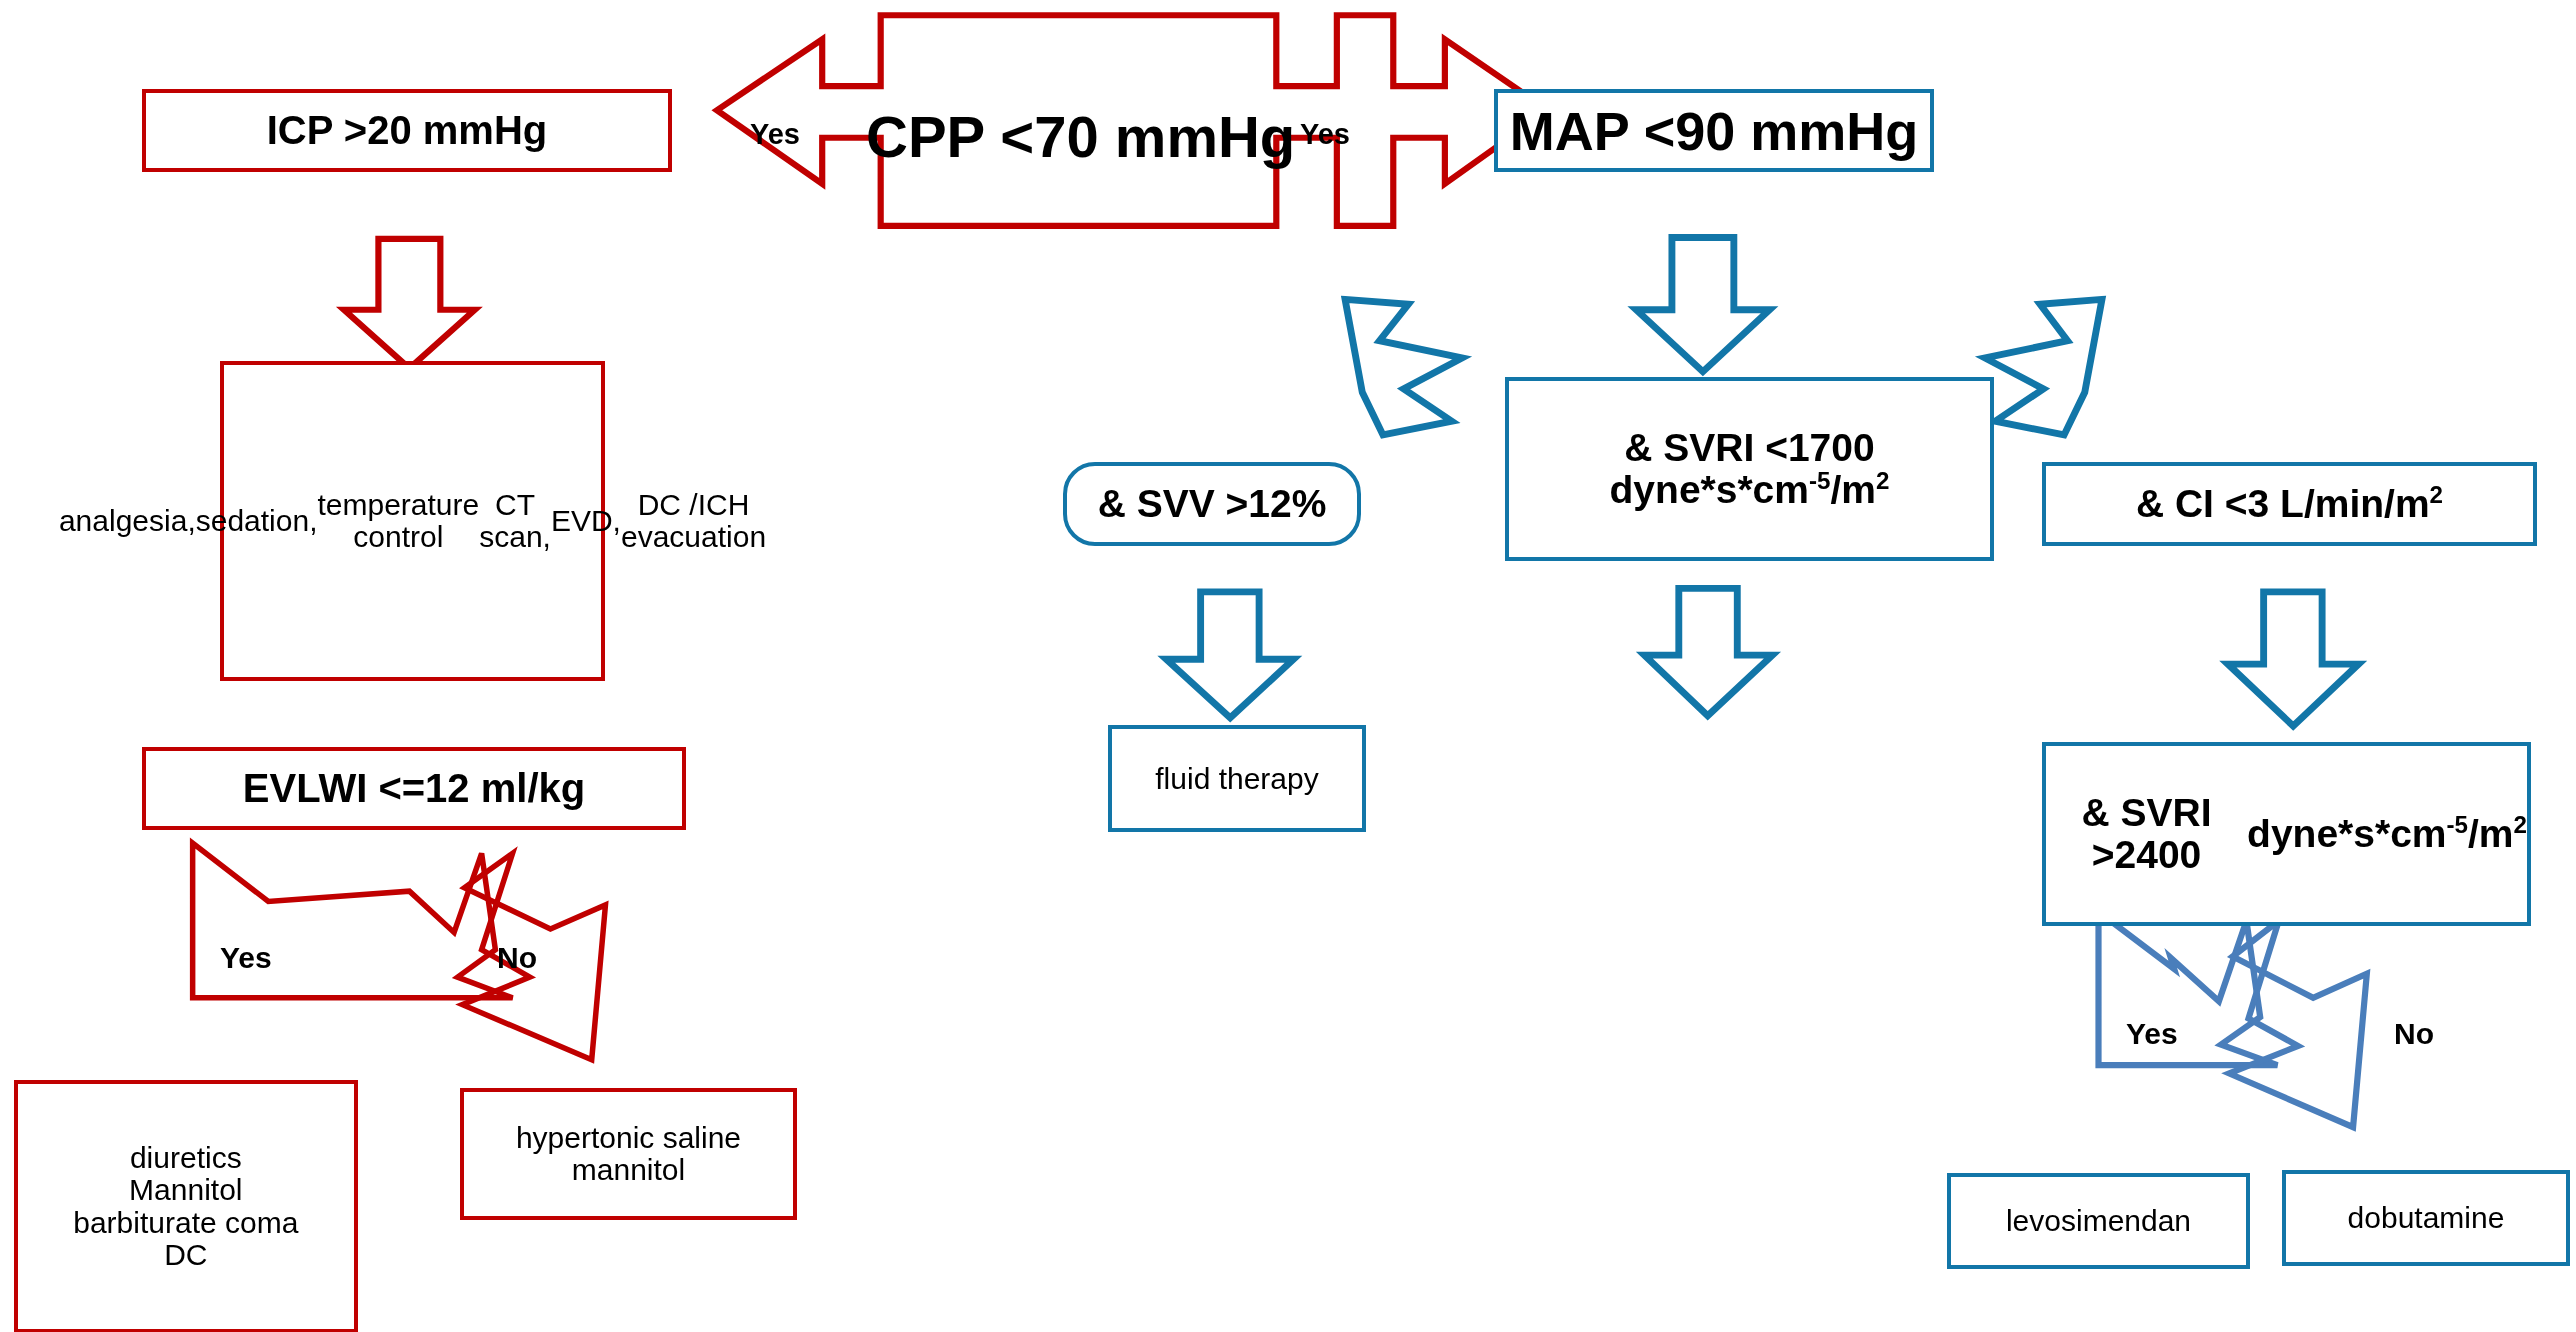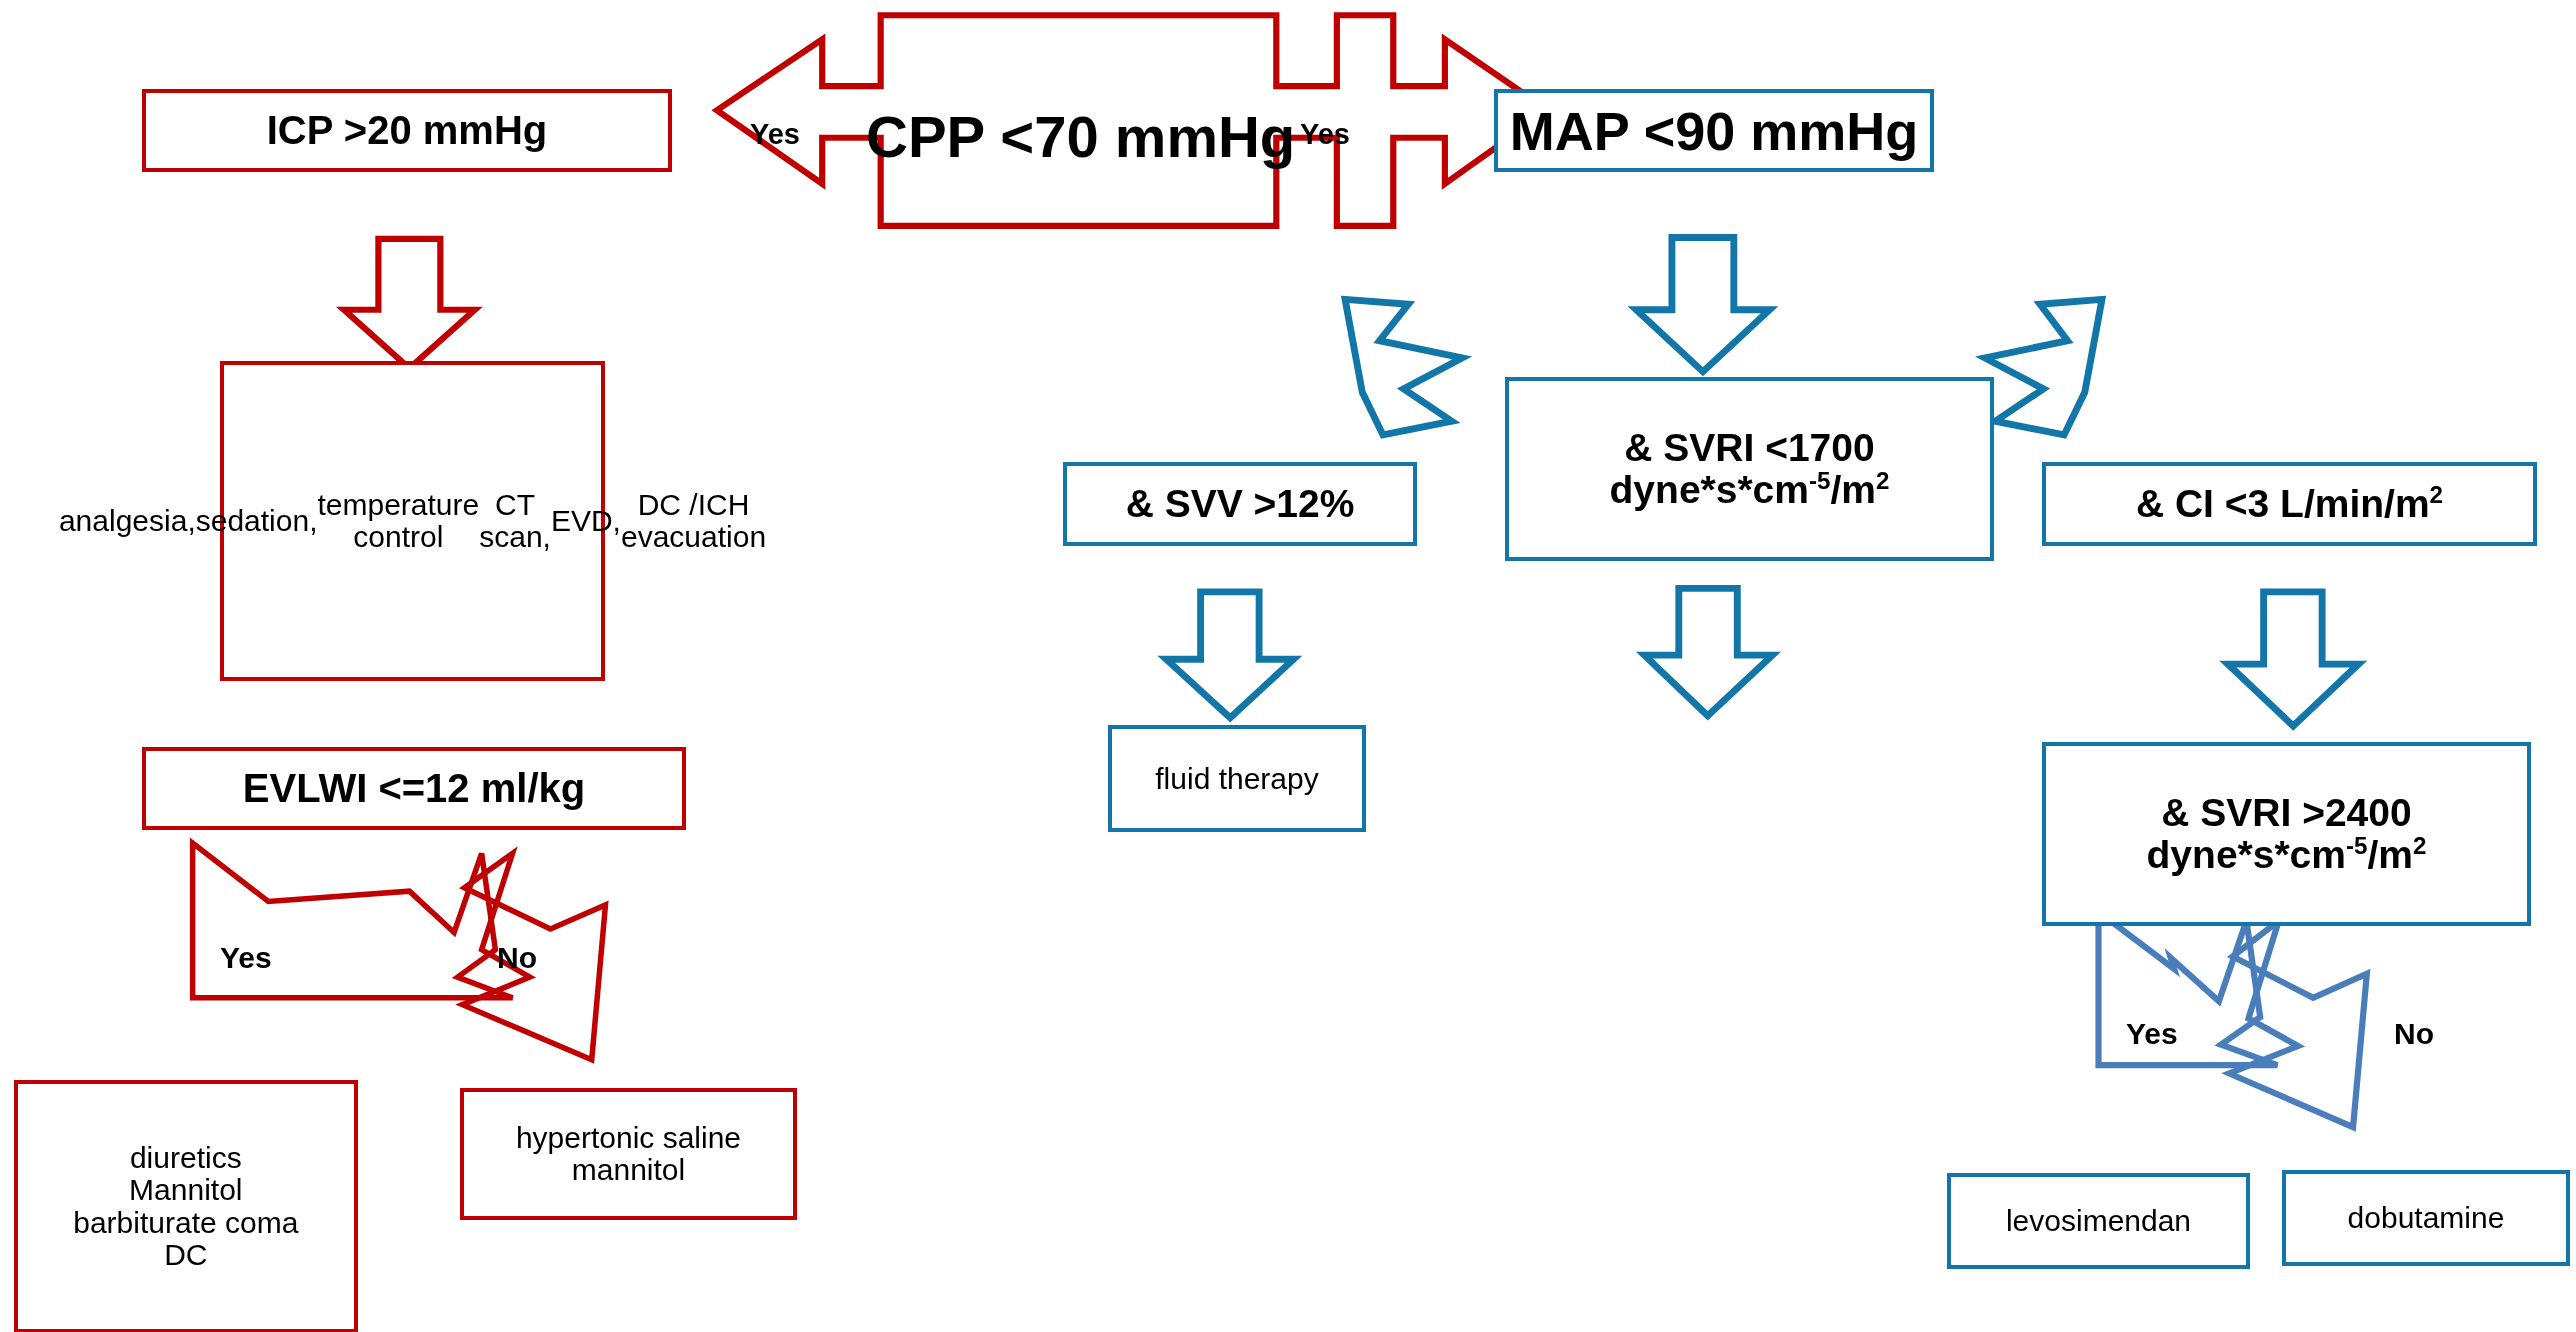--- a/index.html
+++ b/index.html
@@ -118,39 +118,39 @@
     <span>Mannitol</span>
     <span>barbiturate coma</span>
     <span>DC</span>
   </div>
 
   <div class="box box-red t-norm ml" style="left:460px; top:1088px; width:337px; height:132px; font-size:30px; flex-direction:column; justify-content:center;">
     <span>hypertonic saline</span>
     <span>mannitol</span>
   </div>
 
-  <div class="box box-blue t-bold" style="left:1063px; top:462px; width:354px; height:84px; font-size:39px;">
+  <div class="box box-blue t-bold" style="left:1063px; top:462px; width:298px; height:84px; font-size:39px;border-radius:32px;">
     <span>&amp; SVV &gt;12%</span>
   </div>
 
   <div class="box box-blue t-bold ml" style="left:1505px; top:377px; width:489px; height:184px; font-size:39px; flex-direction:column; justify-content:center;">
     <span>&amp; SVRI &lt;1700</span>
     <span><span>dyne*s*cm</span><sup>-5</sup><span>/m</span><sup>2</sup></span>
   </div>
 
   <div class="box box-blue t-bold" style="left:2042px; top:462px; width:495px; height:84px; font-size:39px;">
     <span><span>&amp; CI &lt;3 L/min/m</span><sup>2</sup></span>
   </div>
 
   <div class="box box-blue t-norm" style="left:1108px; top:725px; width:258px; height:107px; font-size:30px;">
     <span>fluid therapy</span>
   </div>
 
 
-  <div class="box box-blue t-bold ml" style="left:2042px; top:742px; width:489px; height:184px; font-size:39px; flex-direction:column; justify-content:center;">
+  <div class="box box-blue t-bold ml" style="left:2042px; top:742px; width:489px; height:184px; font-size:39px; flex-direction:row; justify-content:center;">
     <span>&amp; SVRI &gt;2400</span>
     <span><span>dyne*s*cm</span><sup>-5</sup><span>/m</span><sup>2</sup></span>
   </div>
 
   <div class="lbl" style="left:2126px; top:1017px; font-size:30px;">Yes</div>
   <div class="lbl" style="left:2394px; top:1017px; font-size:30px;">No</div>
 
   <div class="box box-blue t-norm" style="left:1947px; top:1173px; width:303px; height:96px; font-size:30px;">
     <span>levosimendan</span>
   </div>

